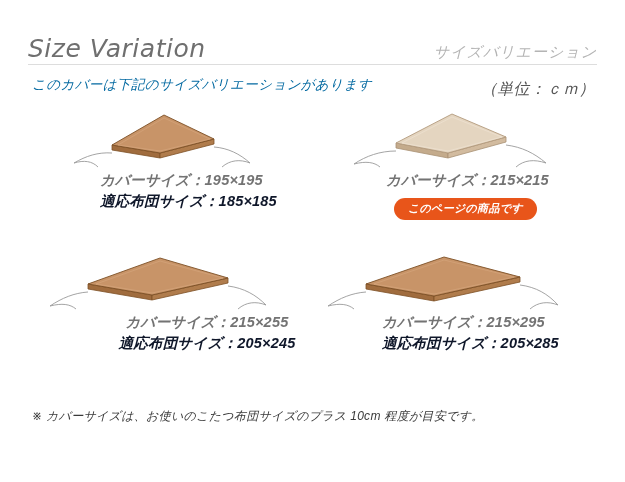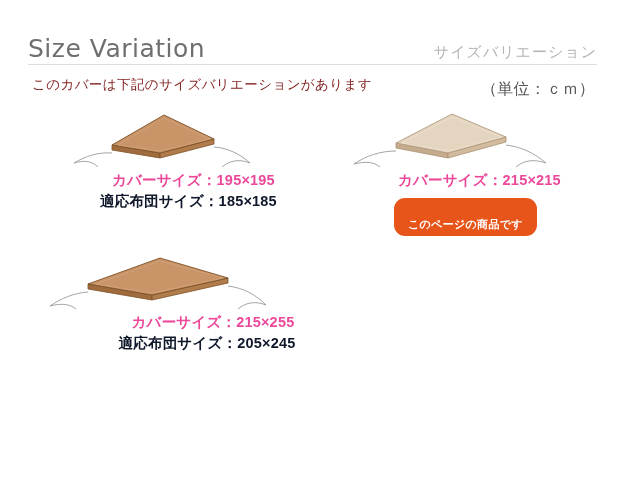--- a/index.html
+++ b/index.html
@@ -11,20 +11,21 @@
     font-family: "Liberation Sans", "DejaVu Sans", sans-serif;
     color: #231f20;
   }
   .page {
     position: relative;
     width: 625px;
     height: 450px;
     background: #ffffff;
     overflow: hidden;
     box-sizing: border-box;
+    font-style: italic;
   }
 
   
   .header {
     position: absolute;
     left: 28px;
     top: 28px;
     width: 569px;
     height: 36px;
     border-bottom: 1px solid #dddddd;
@@ -49,21 +50,21 @@
     letter-spacing: 1px;
     line-height: 16px;
   }
 
   
   .intro {
     position: absolute;
     left: 32px;
     top: 76px;
     font-size: 13.5px;
-    color: #7f1d1d;
+    color: #0369a1;
     letter-spacing: 0.4px;
   }
   .unit {
     position: absolute;
     right: 30px;
     top: 79px;
     font-size: 16px;
     color: #555555;
     letter-spacing: 0.3px;
   }
@@ -95,46 +96,45 @@
   .labels {
     margin-top: 2px;
     padding-left: 72px;
   }
   .cell.c1 .labels,
   .cell.c3 .labels { padding-left: 68px; }
 
   .label-cover {
     font-size: 14.5px;
     font-weight: bold;
-    color: #ec4899;
+    color: #737373;
     letter-spacing: 0.2px;
     white-space: nowrap;
     line-height: 21px;
-    margin-left: 12px;
   }
   .label-futon {
     font-size: 14.5px;
     font-weight: bold;
     color: #0f172a;
     letter-spacing: 0.2px;
     white-space: nowrap;
     line-height: 21px;
   }
   .badge-wrap {
     margin-top: 7px;
     padding-left: 76px;
   }
   .badge {
     display: inline-block;
     background: #e8551a;
     color: #ffffff;
     font-size: 11px;
     font-weight: bold;
     letter-spacing: 0.3px;
-    padding: 20px 14px 5px 14px;
+    padding: 4px 14px 5px 14px;
     border-radius: 11px;
     line-height: 13px;
   }
 
   
   .footnote {
     position: absolute;
     left: 32px;
     top: 408px;
     font-size: 12px;
@@ -217,18 +217,37 @@
           <path d="M124 47 L60 36 L132 10 L200 30 Z" fill="#c89468" stroke="#7d5026" stroke-width="0.9"></path>
           <path d="M132 13 L68 36 L124 45 L195 30 Z" fill="none" stroke="#d8ab83" stroke-width="0.7" opacity="0.75"></path>
         </svg>
       </div>
       <div class="labels">
         <div class="label-cover">カバーサイズ：215×255</div>
         <div class="label-futon">適応布団サイズ：205×245</div>
       </div>
     </div>
 
+    <div class="cell c3">
+      <div class="figure">
+        <svg width="286" height="62" viewBox="0 0 286 62">
+          <path d="M52 44 C38 45 26 50 14 58" fill="none" stroke="#9a9a9a" stroke-width="0.9"></path>
+          <path d="M14 58 C26 55 34 56 40 61" fill="none" stroke="#9a9a9a" stroke-width="0.9"></path>
+          <path d="M206 37 C222 39 234 46 244 57" fill="none" stroke="#9a9a9a" stroke-width="0.9"></path>
+          <path d="M244 57 C234 53 224 54 216 61" fill="none" stroke="#9a9a9a" stroke-width="0.9"></path>
+          <path d="M120 53 L52 41 L52 36 L120 48 Z" fill="#a06c3e" stroke="#7d5026" stroke-width="0.8"></path>
+          <path d="M120 53 L206 34 L206 29 L120 48 Z" fill="#b07c4c" stroke="#7d5026" stroke-width="0.8"></path>
+          <path d="M120 48 L52 36 L130 9 L206 29 Z" fill="#c89468" stroke="#7d5026" stroke-width="0.9"></path>
+          <path d="M130 12 L60 36 L120 46 L200 29 Z" fill="none" stroke="#d8ab83" stroke-width="0.7" opacity="0.75"></path>
+        </svg>
+      </div>
+      <div class="labels">
+        <div class="label-cover">カバーサイズ：215×295</div>
+        <div class="label-futon">適応布団サイズ：205×285</div>
+      </div>
+    </div>
 
   </div>
 
+  <div class="footnote">※ カバーサイズは、お使いのこたつ布団サイズのプラス 10cm 程度が目安です。</div>
   <div class="bottom-rule"></div>
 
 </div>
 
 </body></html>

